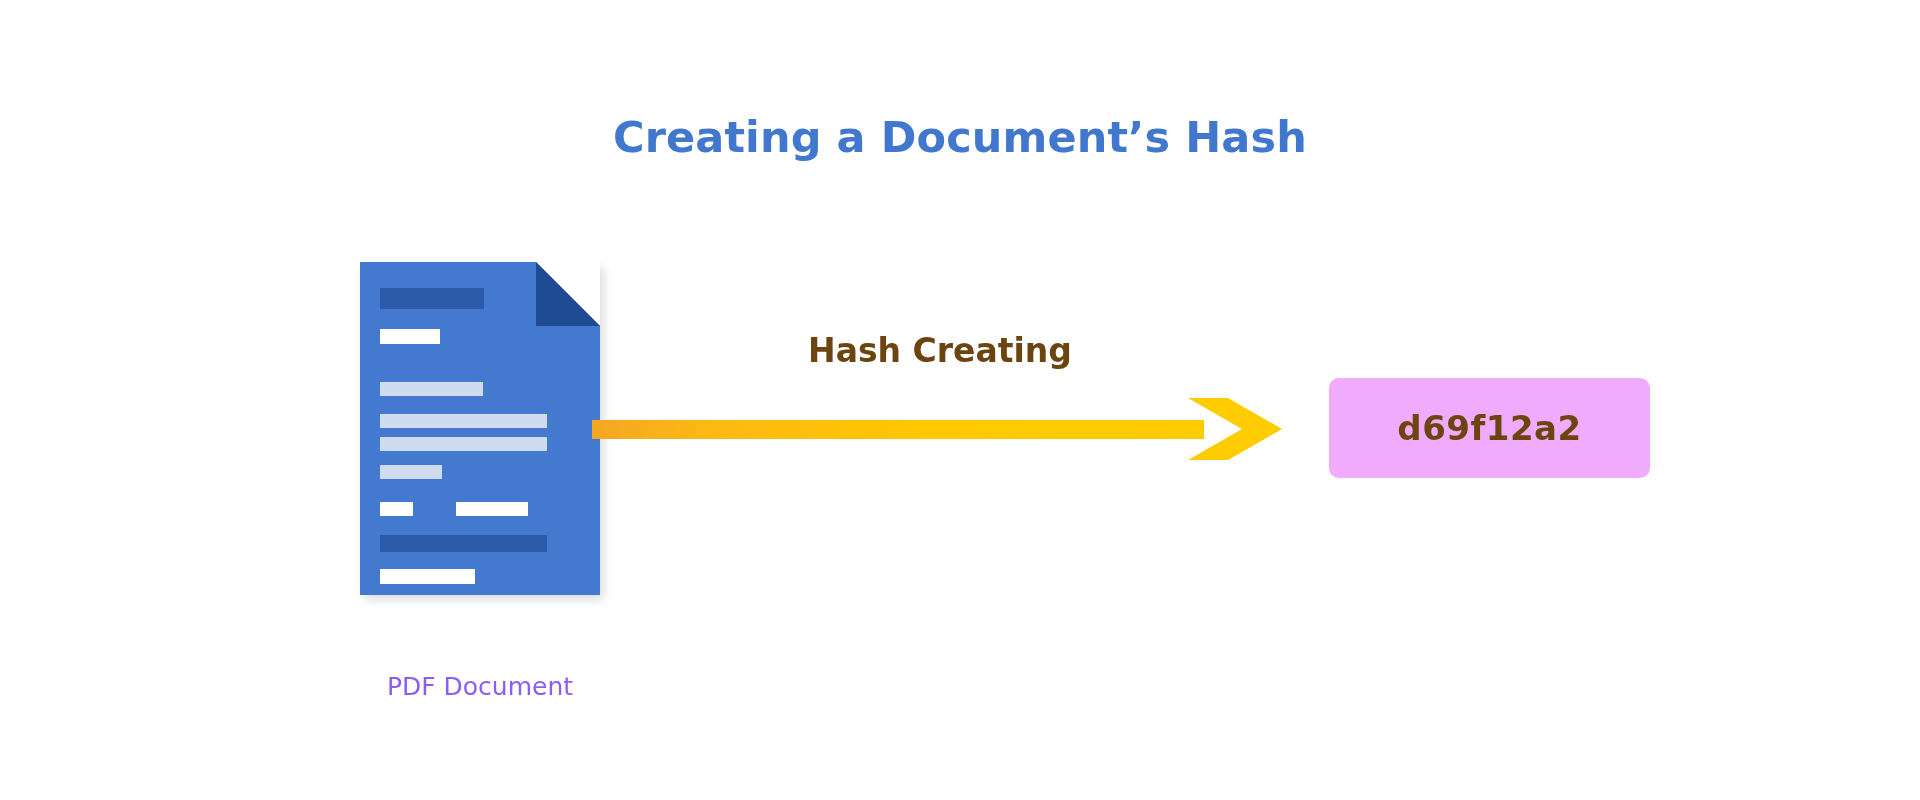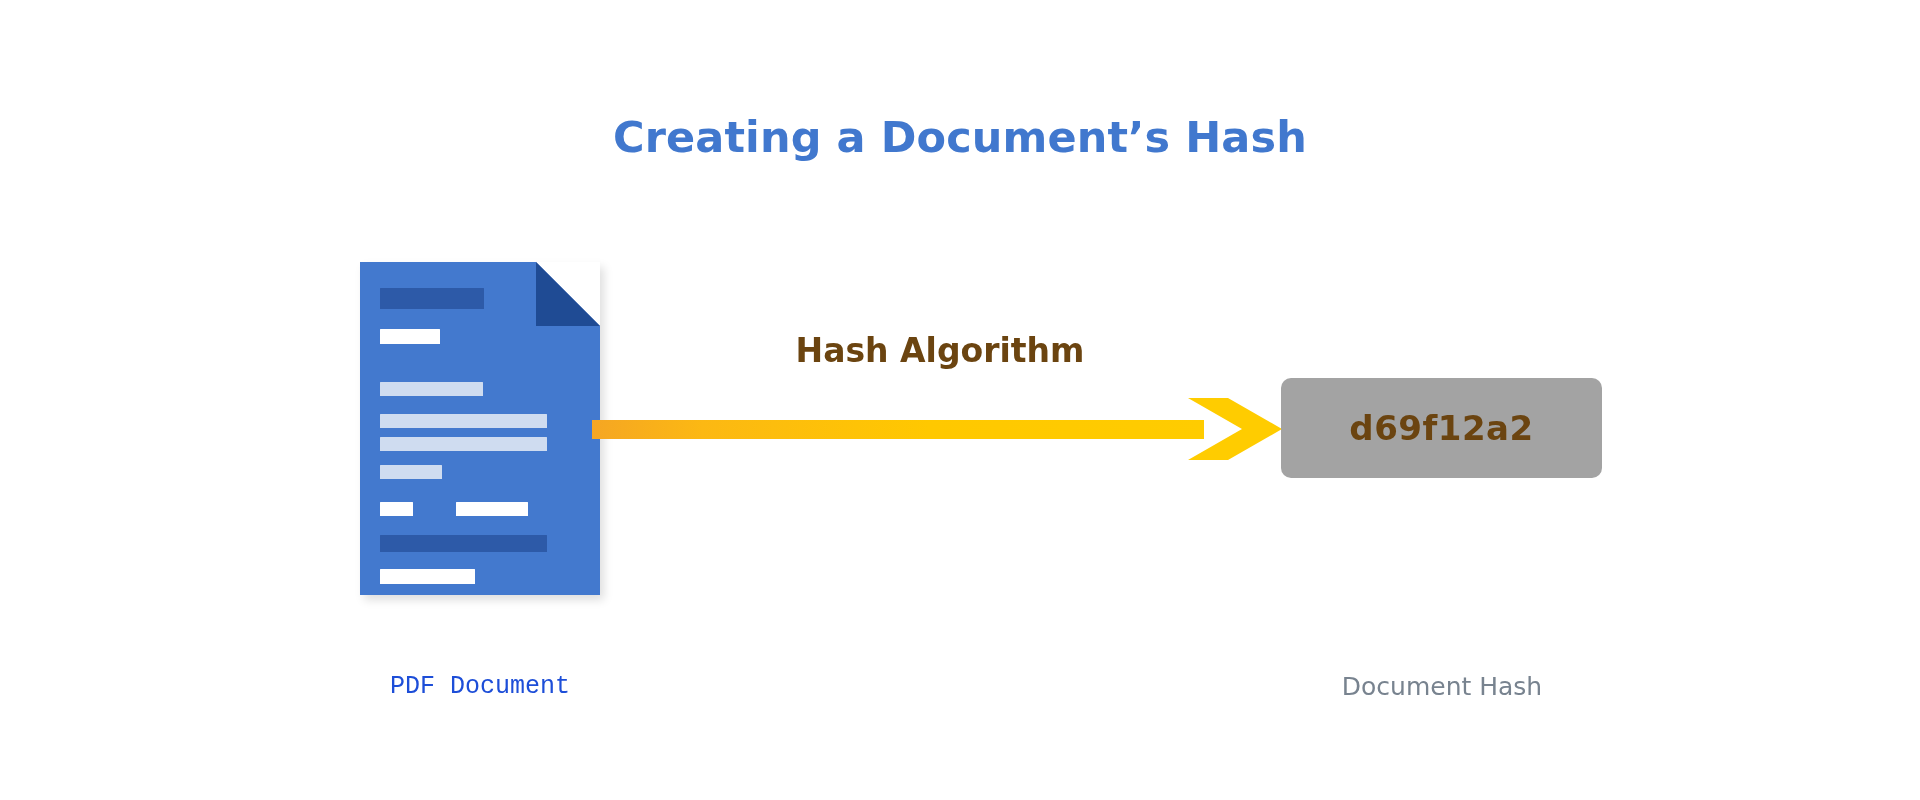--- a/index.html
+++ b/index.html
@@ -158,38 +158,37 @@
         <div class="doc-line ln-light" style="left: 20px; top: 152px; width: 167px; height: 14px;"></div>
         <div class="doc-line ln-light" style="left: 20px; top: 175px; width: 167px; height: 14px;"></div>
         <div class="doc-line ln-light" style="left: 20px; top: 203px; width: 62px; height: 14px;"></div>
         <div class="doc-line ln-white" style="left: 20px; top: 240px; width: 33px; height: 14px;"></div>
         <div class="doc-line ln-white" style="left: 96px; top: 240px; width: 72px; height: 14px;"></div>
         <div class="doc-line ln-dark" style="left: 20px; top: 273px; width: 167px; height: 17px;"></div>
         <div class="doc-line ln-white" style="left: 20px; top: 307px; width: 95px; height: 15px;"></div>
       </div>
   </div>
 
-  <div class="caption caption-left" style="color: #1d4ed8; font-family: Liberation Mono, monospace;">PDF Document</div>
+  <div class="caption caption-left" style="color: #8b5cf6;">PDF Document</div>
 
-  <div class="algo-label" style="color: rgb(107, 68, 16);">Hash Algorithm</div>
+  <div class="algo-label" style="color: rgb(107, 68, 16);">Hash Creating</div>
 
   <svg class="arrow" viewBox="0 0 690 62" xmlns="http://www.w3.org/2000/svg">
     <defs>
       <linearGradient id="arrowGrad" x1="0" y1="0" x2="1" y2="0">
         <stop offset="0%" stop-color="#f5a623"></stop>
         <stop offset="18%" stop-color="#fcb813"></stop>
         <stop offset="55%" stop-color="#ffc800"></stop>
         <stop offset="100%" stop-color="#ffcc00"></stop>
       </linearGradient>
     </defs>
 
     <rect x="0" y="22" width="612" height="19" fill="url(#arrowGrad)"></rect>
 
     <polygon points="596,0 636,0 690,31 636,62 596,62 650,31" fill="#ffcc00"></polygon>
   </svg>
 
-  <div class="hash-box" style="background: #a3a3a3;">
+  <div class="hash-box" style="background: #f0abfc; margin-left: 48px;">
     <span class="hash-text" style="color: rgb(107, 68, 16);">d69f12a2</span>
   </div>
 
-  <div class="caption caption-right" style="color: rgb(120, 131, 143);">Document Hash</div>
 
 </div>
 
 </body></html>

